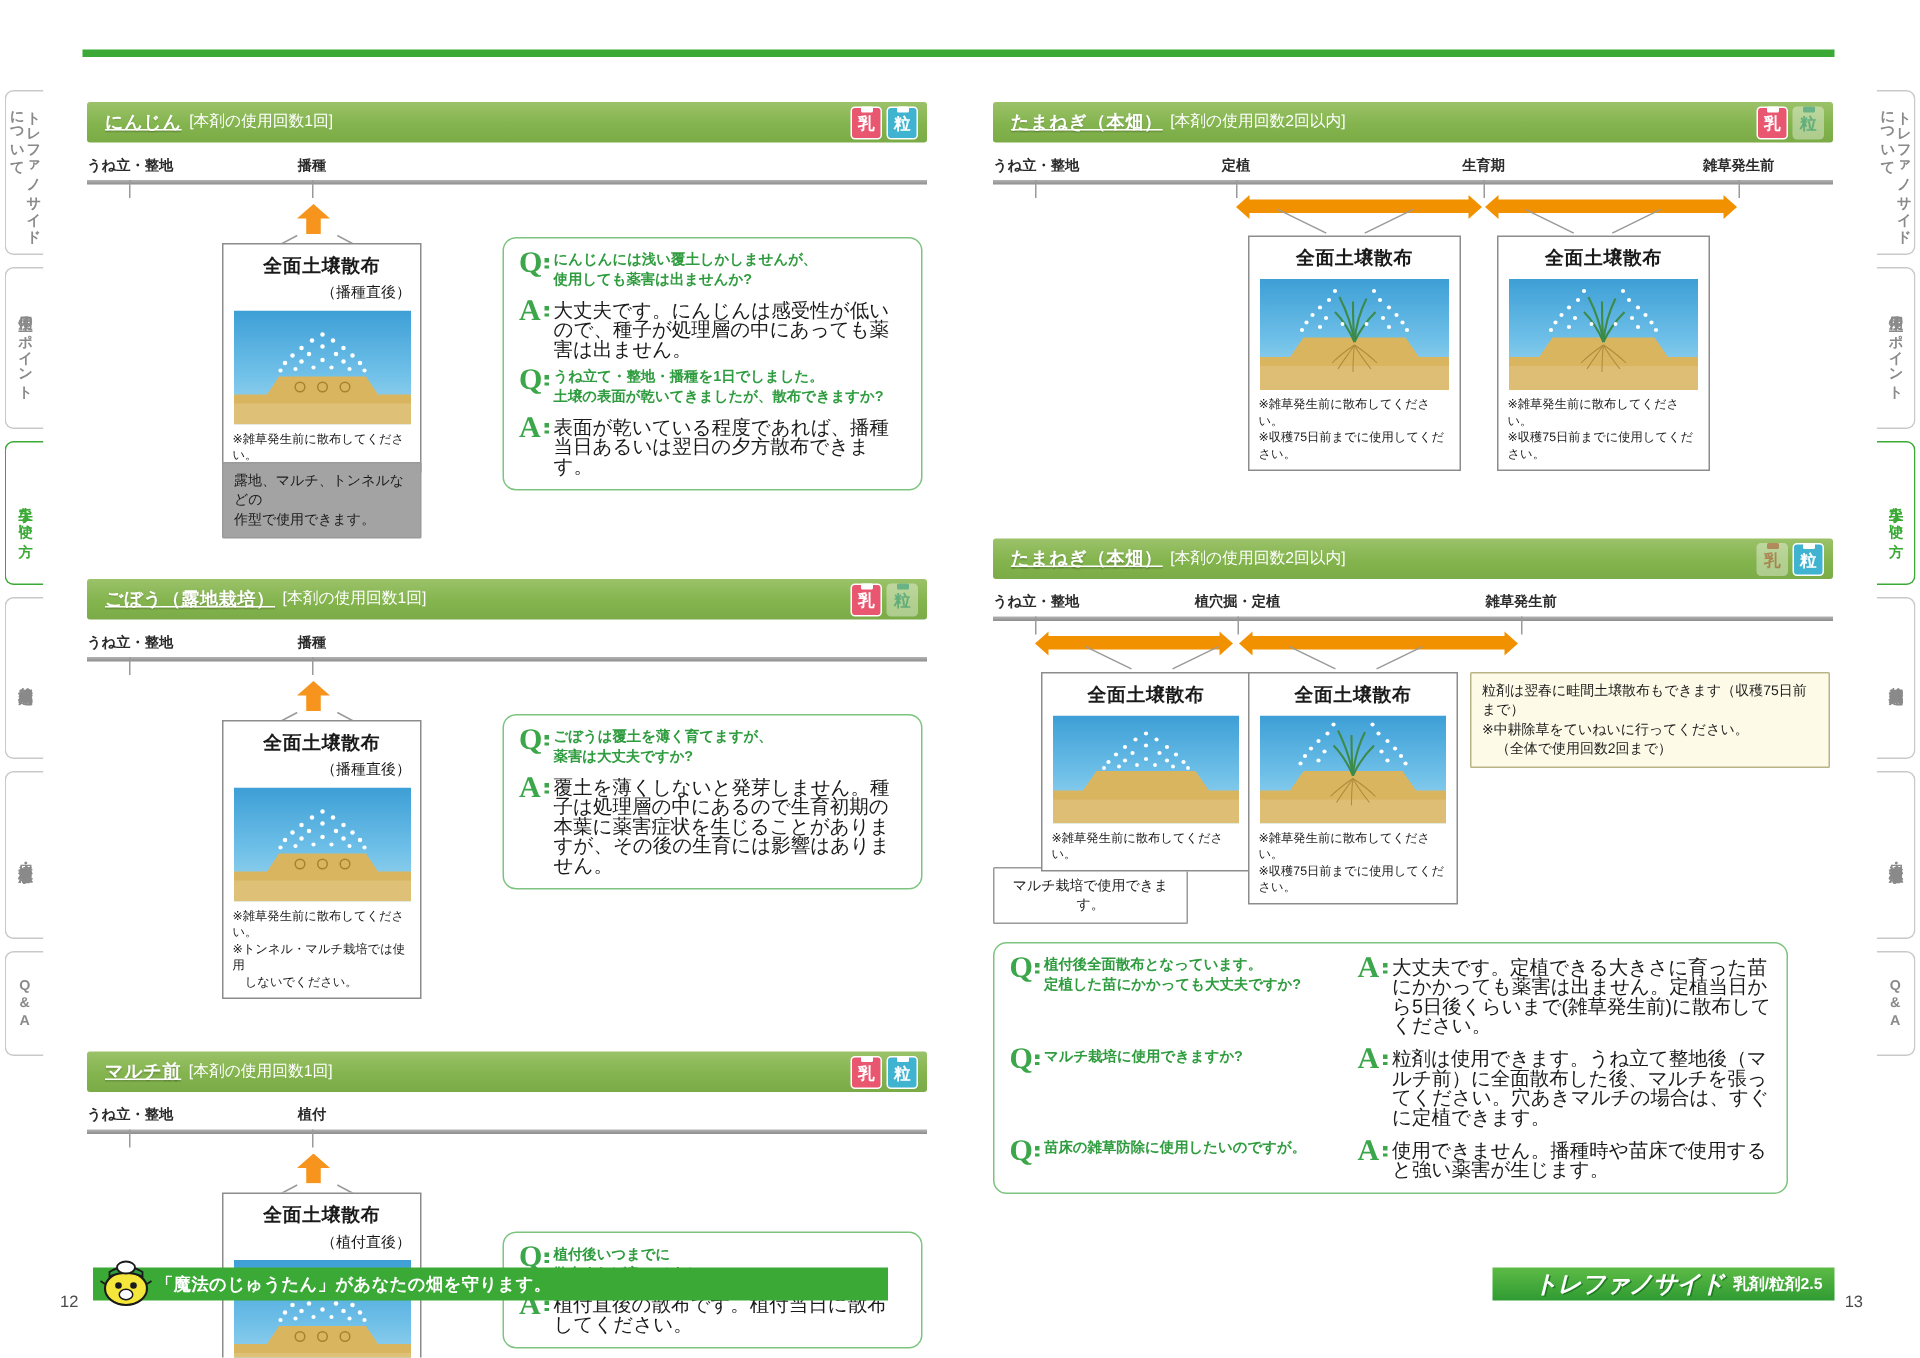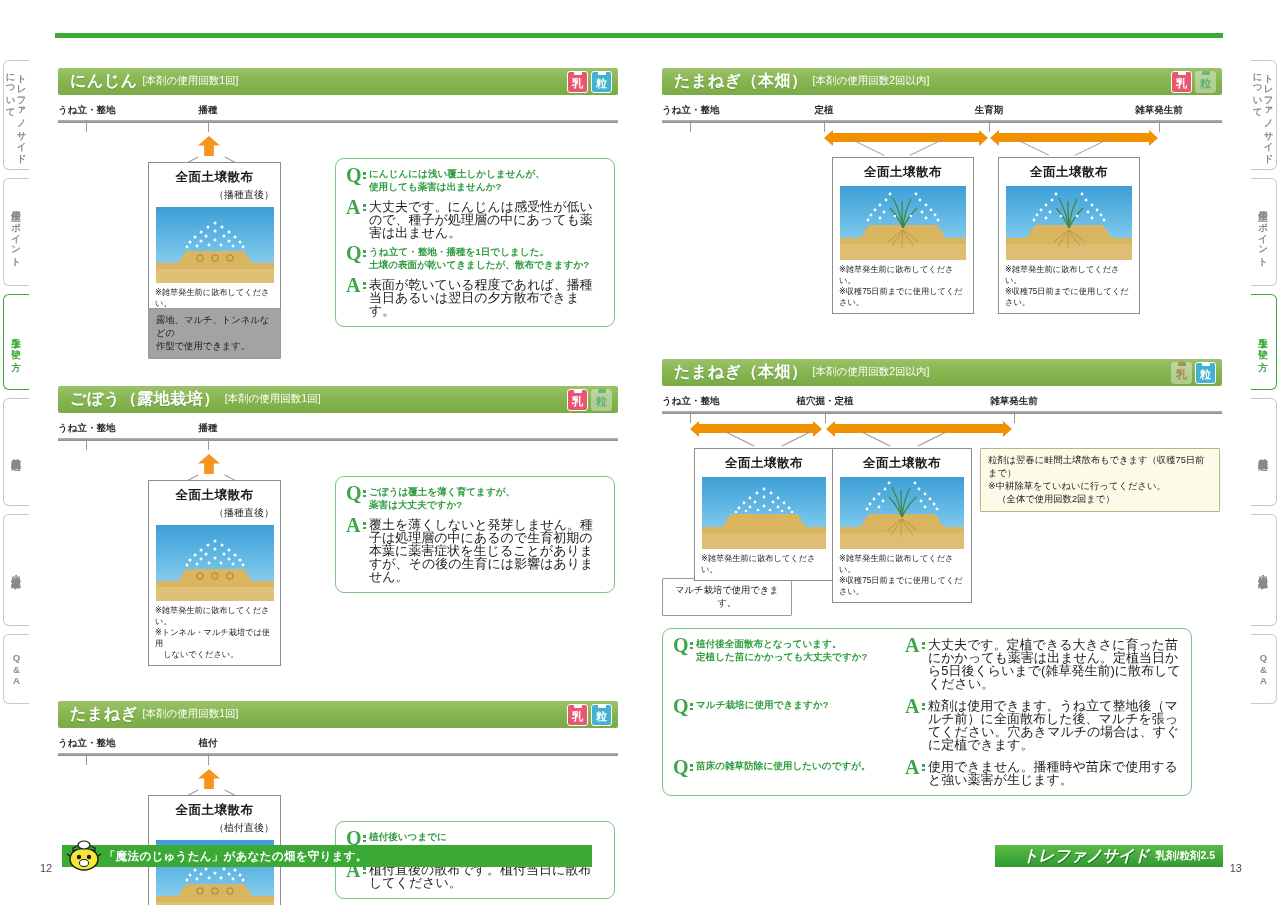--- a/index.html
+++ b/index.html
@@ -50,22 +50,22 @@
   .crop-section { position: relative; margin-bottom: 12px; }
   .crop-header {
     height: 27px;
     background: linear-gradient(to bottom, #9bc269 0%, #84b44e 55%, #7aab46 100%);
     border-radius: 2px;
     display: flex; align-items: center;
     padding: 0 6px 0 12px;
     position: relative;
   }
   .crop-name {
-    color: #ffffff; font-size: 16px; font-weight: bold;
-    letter-spacing: 0.5px; text-shadow: 0 1px 1px rgba(0,0,0,.18);
+    color: #ffffff; font-size: 12px; font-weight: bold;
+    letter-spacing: 0.5px; text-shadow: 0 1px 1px rgba(0,0,0,.18); text-decoration: underline;
   }
   .crop-times {
     color: #ffffff; font-size: 10.5px; margin-left: 5px; padding-bottom: 1px;
   }
   .badges { margin-left: auto; display: flex; gap: 3px; }
   .badge {
     width: 21px; height: 22px; border-radius: 3px;
     display: flex; align-items: flex-end; justify-content: center;
     font-size: 11px; font-weight: bold; line-height: 1;
     padding-bottom: 3px; position: relative;
@@ -430,21 +430,21 @@
                 <i></i>
               </span>
             <span class="qa-a">覆土を薄くしないと発芽しません。種子は処理層の中にあるので生育初期の本葉に薬害症状を生じることがありますが、その後の生育には影響はありません。</span>
           </div>
         </div>
       </div>
     </div>
 
     <div class="crop-section" style="margin-top:78px">
       <div class="crop-header">
-        <span class="crop-name">たまねぎ</span>
+        <span class="crop-name">マルチ前</span>
         <span class="crop-times">[本剤の使用回数1回]</span>
         <span class="badges">
           <span class="badge emul on">乳</span>
           <span class="badge gran on">粒</span>
         </span>
       </div>
 
       <div class="timeline">
         <span class="tl-label first" style="left:0">うね立・整地</span>
         <span class="tl-label" style="left:150px">植付</span>

